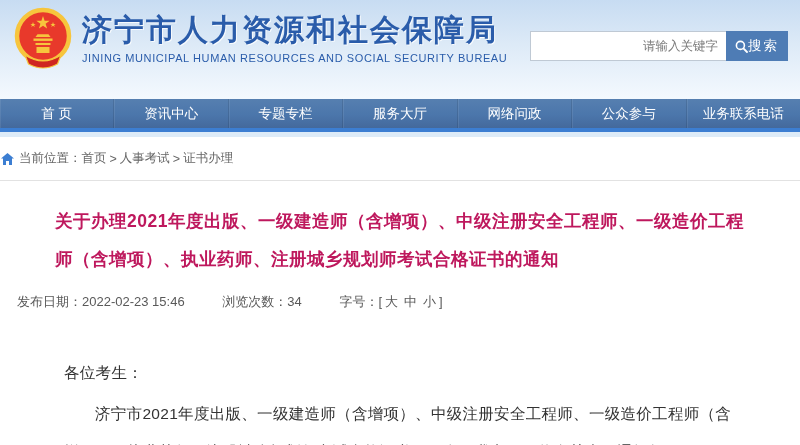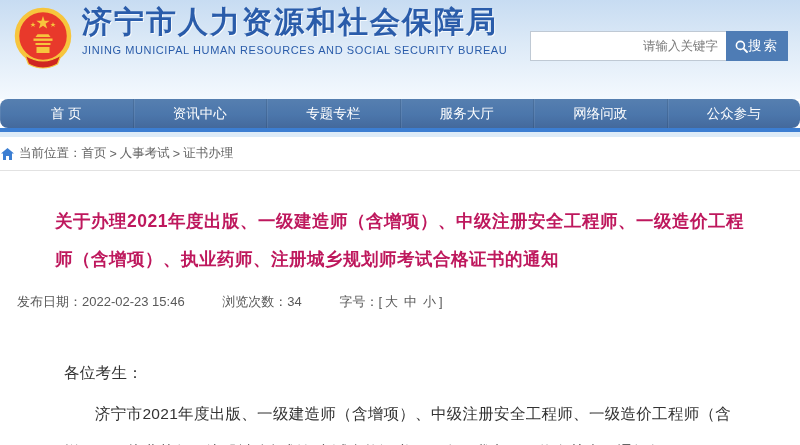--- a/index.html
+++ b/index.html
@@ -12,21 +12,21 @@
 
   
   .header {
     position: absolute; top: 0; left: 0; width: 800px; height: 99px;
     background: linear-gradient(180deg, #c7dcf2 0%, #ddeaf7 45%, #f4f9fe 100%);
   }
   .logo-wrap {
     position: absolute; left: 13px; top: 7px; width: 60px; height: 66px;
   }
   .brand {
-    position: absolute; left: 82px; top: 4px;
+    position: absolute; left: 82px; top: 12px;
   }
   .brand-title {
     font-size: 30px; font-weight: bold; color: #2a5caa;
     letter-spacing: 2px; line-height: 36px;
     text-shadow: 1px 1px 0 rgba(255,255,255,0.8);
   }
   .brand-subtitle {
     font-size: 11px; font-weight: normal; color: #2a5caa;
     letter-spacing: 0.6px; margin-top: 4px;
   }
@@ -45,36 +45,35 @@
     background: #4e7cb5; color: #ffffff; font-size: 13.5px;
     display: flex; align-items: center; justify-content: center; gap: 0;
     font-family: inherit; letter-spacing: 2px;
   }
 
   
   .nav {
     position: absolute; top: 99px; left: 0; width: 800px; height: 29px;
     background: linear-gradient(180deg, #567fb0 0%, #4b76ab 55%, #44699c 100%);
     display: flex;
-    border-radius: 8px;
   }
   .nav-item {
     flex: 1 1 0; display: flex; align-items: center; justify-content: center;
     color: #ffffff; font-size: 13.5px; cursor: pointer;
     border-right: 1px solid rgba(0,0,0,0.10);
     box-shadow: inset 1px 0 0 rgba(255,255,255,0.08);
     white-space: nowrap;
   }
   .nav-item:last-child { border-right: none; }
   .nav-line1 { position: absolute; top: 128px; left: 0; width: 800px; height: 4px; background: #3c7ed2; }
   .nav-line2 { position: absolute; top: 132px; left: 0; width: 800px; height: 5px; background: #ddebf8; }
 
   
   .breadcrumb {
-    position: absolute; top: 137px; left: 0; width: 800px; height: 34px;
+    position: absolute; top: 137px; left: 0; width: 800px; height: 44px;
     background: #ffffff; border-bottom: 1px solid #e2e2e2;
     display: flex; align-items: center;
     font-size: 12.5px; color: #666;
   }
   .breadcrumb .home-icon { margin-left: 1px; margin-right: 5px; display: inline-flex; }
   .crumb-link { color: #666; cursor: pointer; text-decoration: none; }
   .crumb-sep { color: #666; margin: 0 3px; }
 
   
   .article { position: absolute; top: 171px; left: 0; width: 800px; }
@@ -134,20 +133,21 @@
   </div>
 </div>
 
 <div class="nav">
   <div class="nav-item">首 页</div>
   <div class="nav-item">资讯中心</div>
   <div class="nav-item">专题专栏</div>
   <div class="nav-item">服务大厅</div>
   <div class="nav-item">网络问政</div>
   <div class="nav-item">公众参与</div>
+  <div class="nav-item">业务联系电话</div>
 </div>
 <div class="nav-line1"></div>
 <div class="nav-line2"></div>
 
 <div class="breadcrumb">
   <span class="home-icon">
     <svg width="13" height="12" viewBox="0 0 13 12">
       <path d="M6.5 0 L13 5.5 L11 5.5 L11 12 L8 12 L8 8 L5 8 L5 12 L2 12 L2 5.5 L0 5.5 Z" fill="#3c7ed2"></path>
     </svg>
   </span>

